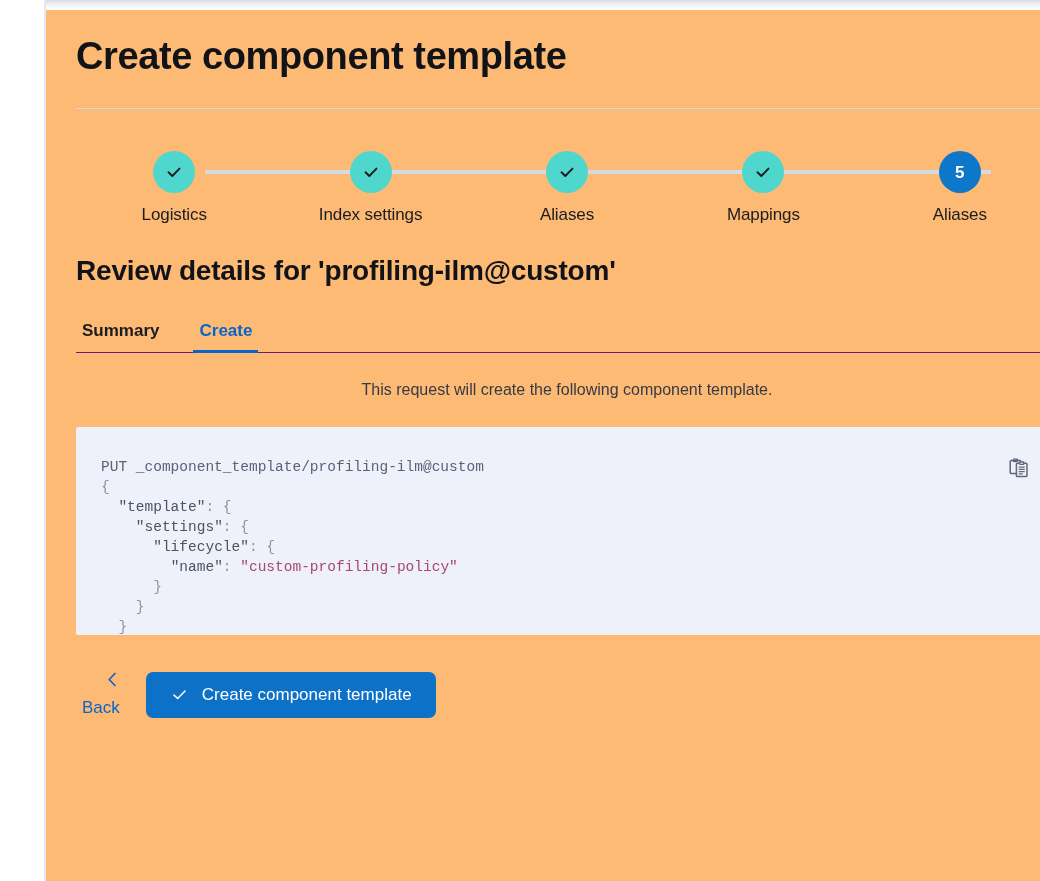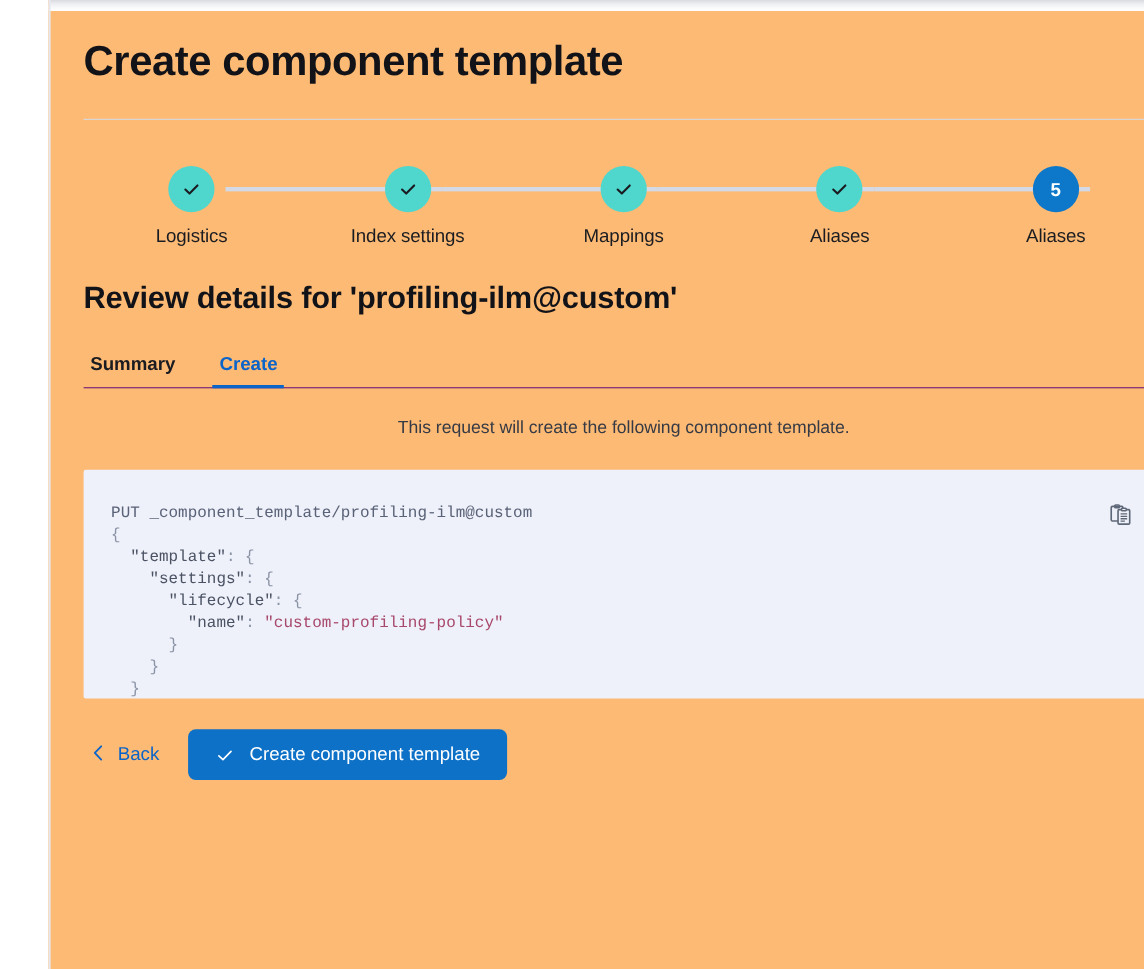--- a/index.html
+++ b/index.html
@@ -195,30 +195,31 @@
 
   
   .actions {
     margin-top: 28px;
     display: flex;
     align-items: center;
     gap: 20px;
   }
   .back-btn {
     display: inline-flex;
-    align-items: flex-start;
+    align-items: flex-end;
     gap: 10px;
     background: none;
     border: none;
     padding: 8px 6px;
     cursor: pointer;
     color: #0b64c9;
     font-family: inherit;
     font-size: 17px;
     font-weight: 500;
+    flex-direction: column;
   }
   .primary-btn {
     display: inline-flex;
     align-items: center;
     gap: 13px;
     background: #0c71c7;
     color: #ffffff;
     border: none;
     border-radius: 7px;
     padding: 0 24px;
@@ -267,30 +268,30 @@
           </div>
           <div class="step-label">Index settings</div>
         </div>
 
         <div class="step">
           <div class="step-circle done">
             <svg width="20" height="20" viewBox="0 0 20 20">
               <path d="M4.5 10.3 L8.3 14 L15.5 6.6" fill="none" stroke="#1a1c21" stroke-width="1.9" stroke-linecap="round" stroke-linejoin="round"></path>
             </svg>
           </div>
-          <div class="step-label">Mappings</div>
+          <div class="step-label">Aliases</div>
         </div>
 
         <div class="step">
           <div class="step-circle done">
             <svg width="20" height="20" viewBox="0 0 20 20">
               <path d="M4.5 10.3 L8.3 14 L15.5 6.6" fill="none" stroke="#1a1c21" stroke-width="1.9" stroke-linecap="round" stroke-linejoin="round"></path>
             </svg>
           </div>
-          <div class="step-label">Aliases</div>
+          <div class="step-label">Mappings</div>
         </div>
 
         <div class="step">
           <div class="step-circle current">
             <span class="num">5</span>
           </div>
           <div class="step-label">Aliases</div>
         </div>
 
       </div>

